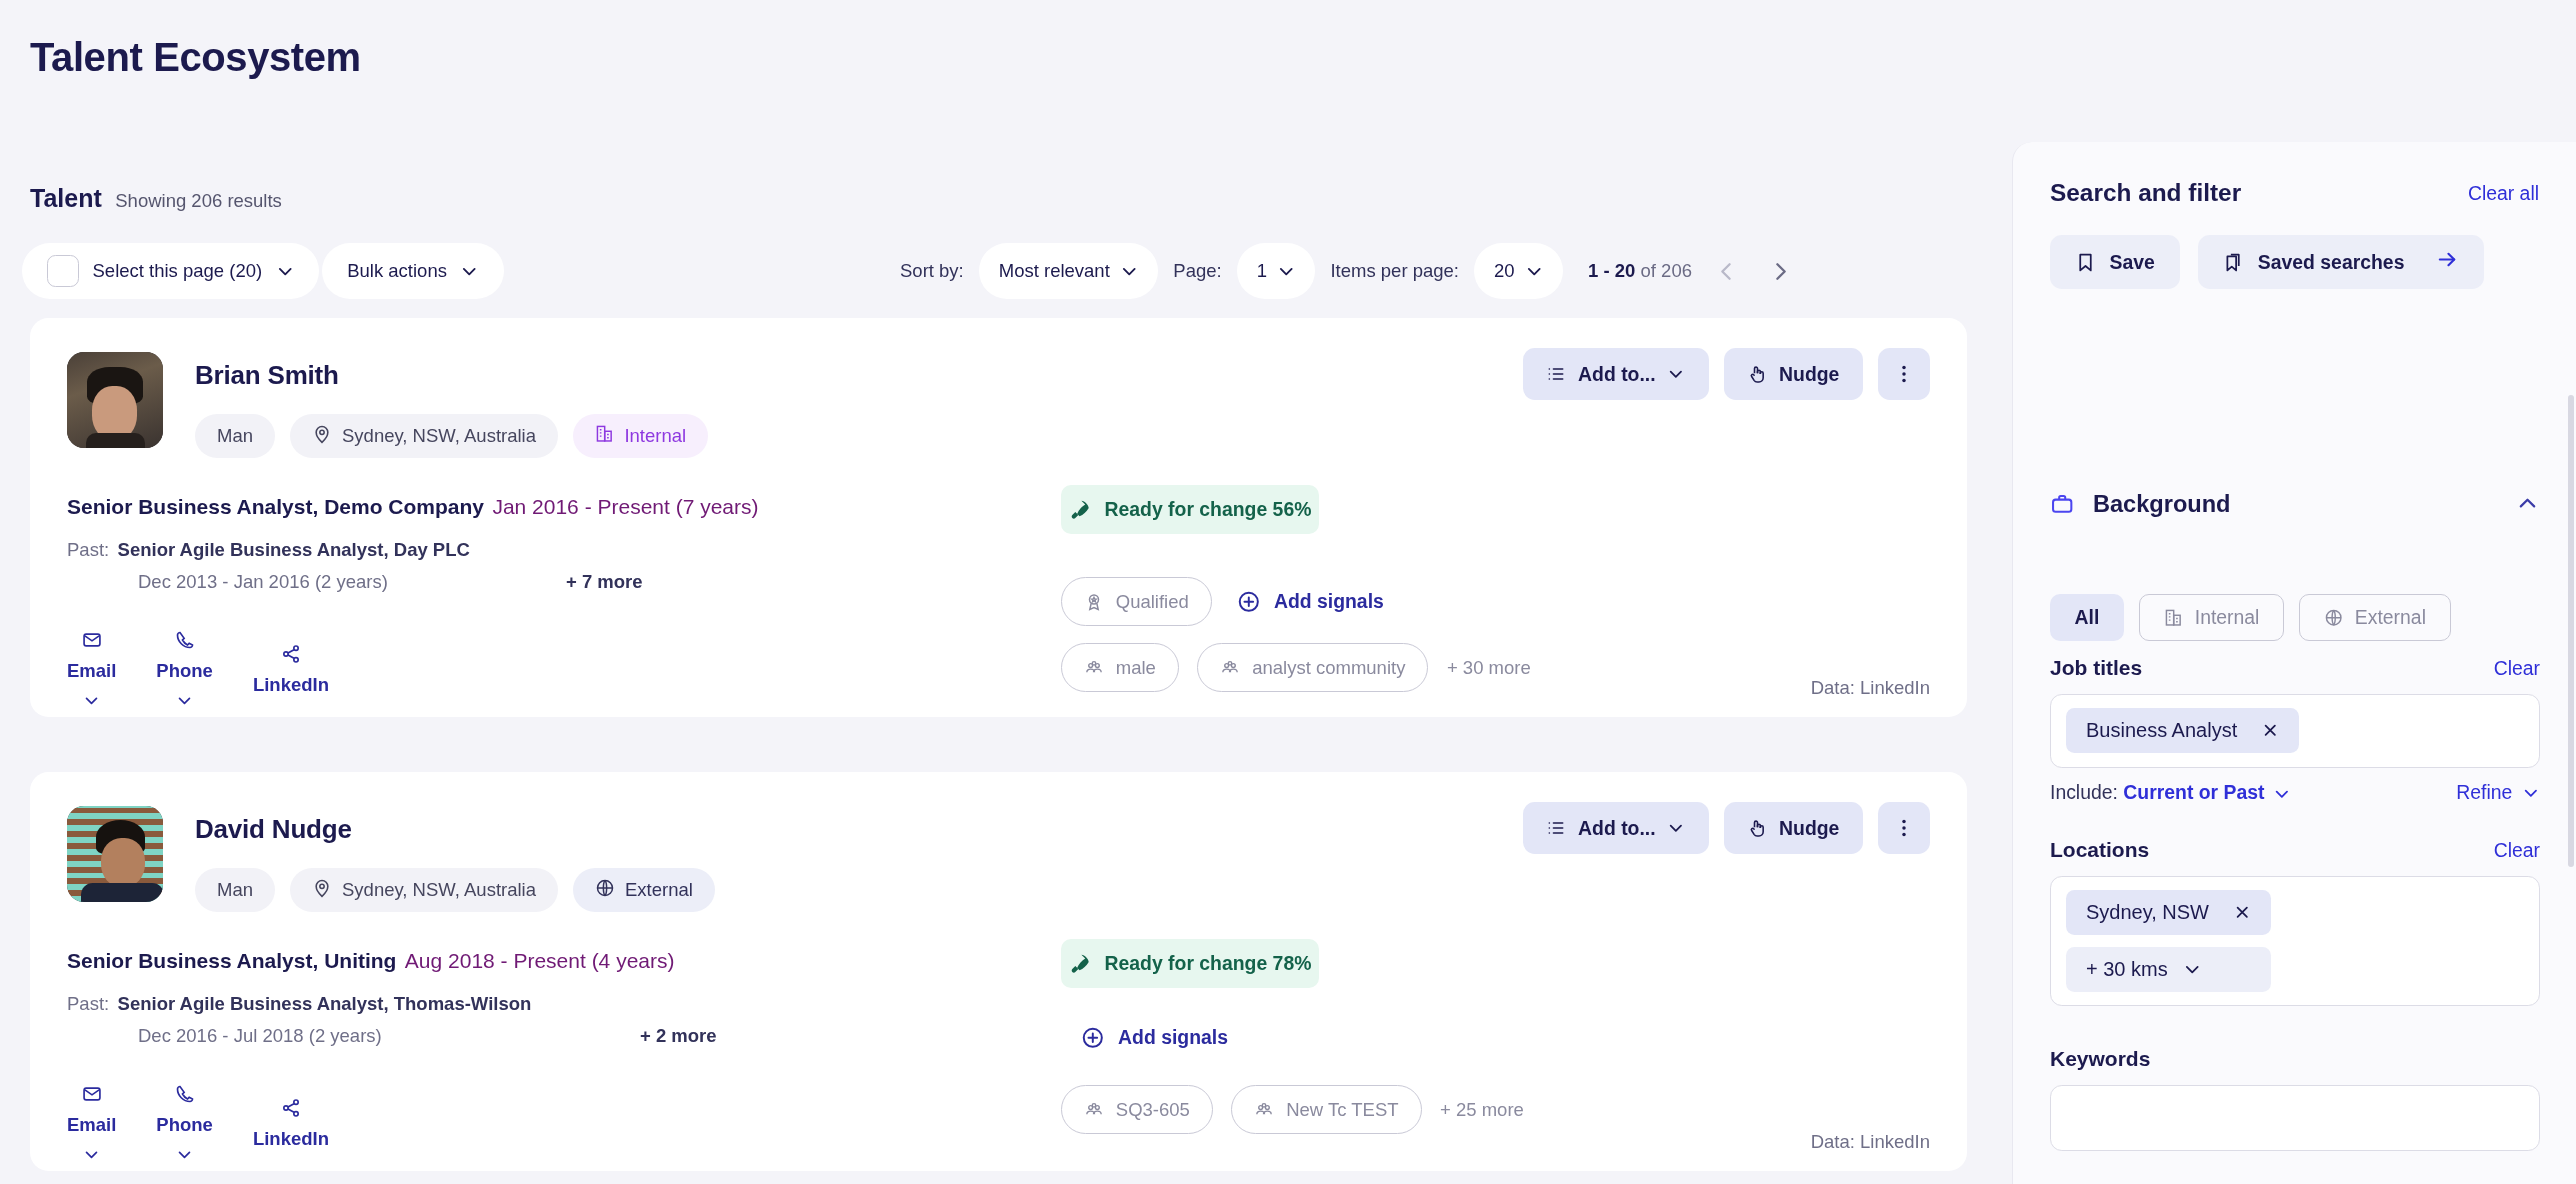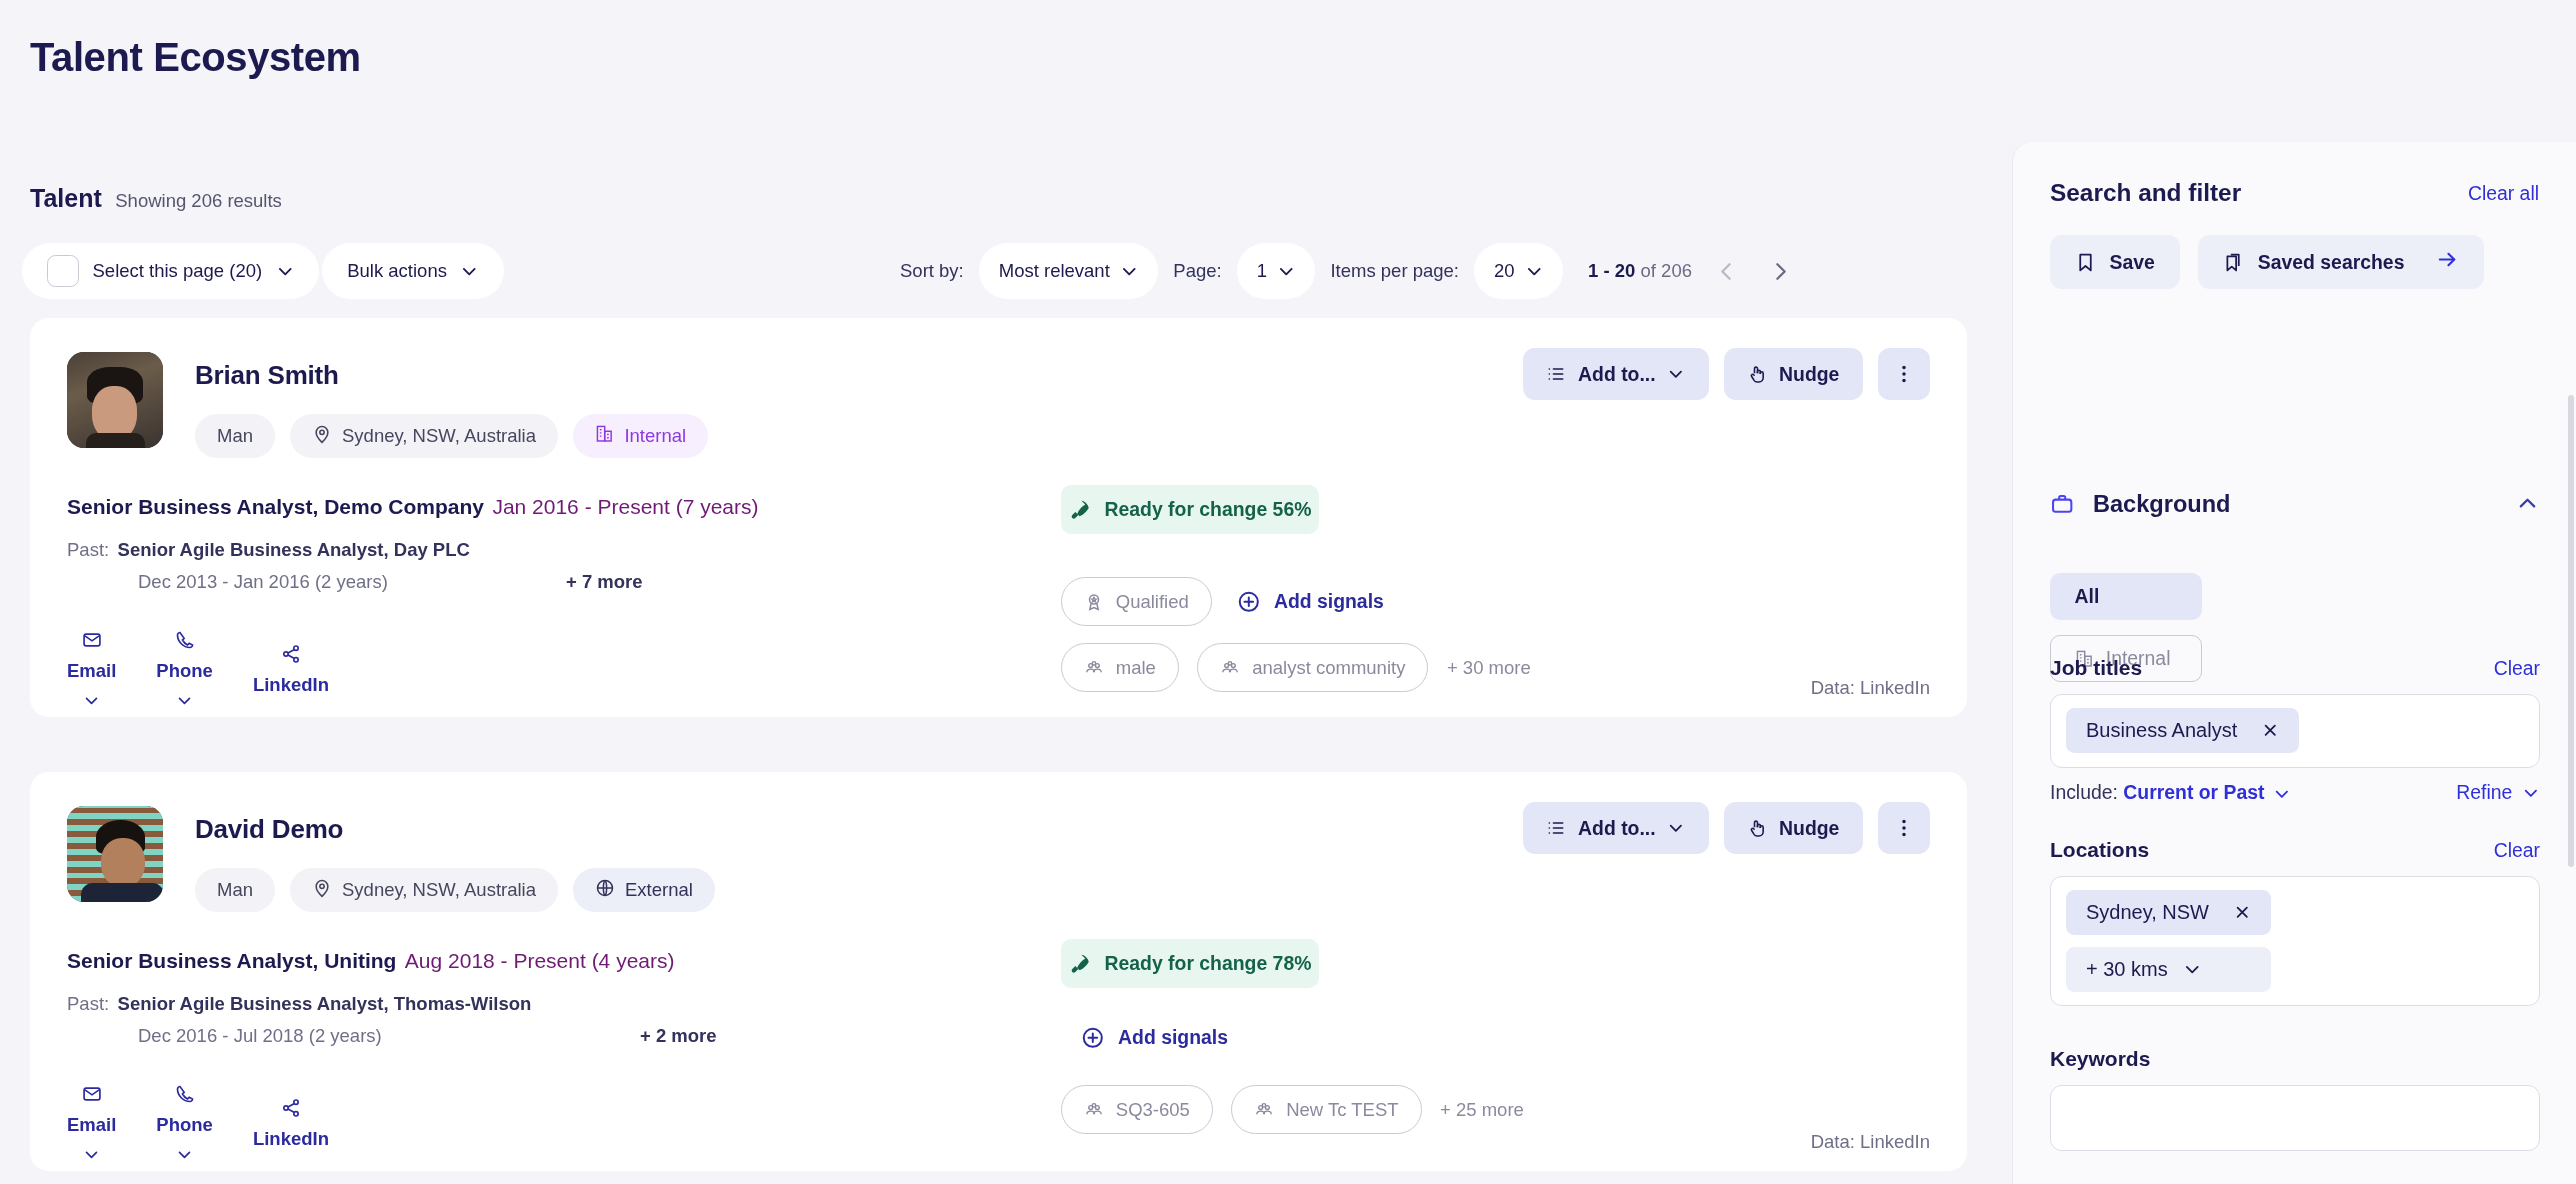--- a/index.html
+++ b/index.html
@@ -143,21 +143,21 @@
     height: 54px; padding: 0 25px; border-radius: 11.8px;
     background: #eceef8; color: #1c1a4e; font-size: 19.4px; font-weight: 700; white-space: nowrap;
   }
   .sb-btn .arrowr { margin-left: 18.5px; color: #2f2fd8; }
 
   .sec-head { position: absolute; left: 37px; right: 37px; top: 349px; display: flex; align-items: center; }
   .sec-head .ic { margin-right: 18.5px; color: #4b45f0; display: flex; }
   .sec-head .nm { font-size: 23.6px; font-weight: 700; color: #1c1a4e; }
   .sec-head .caret { margin-left: auto; color: #3b3ba8; }
 
-  .seg { position: absolute; left: 37px; top: 431px; display: flex; gap: 15px; flex-direction: column; }
+  .seg { position: absolute; left: 37px; top: 452px; display: flex; gap: 15px; }
   .segbtn {
     display: flex; align-items: center; gap: 11.8px;
     height: 47px; padding: 0 23.6px; border-radius: 10px;
     font-size: 19.4px; white-space: nowrap;
     border: 1.7px solid transparent; color: #8a8a9e;
   }
   .segbtn.active { background: #e3e6f7; color: #1c1a4e; font-weight: 600; border-color: transparent; }
   .segbtn.idle { border-color: #c9c9d6; }
 
   .fgroup { position: absolute; left: 37px; width: 490px; }
@@ -406,21 +406,21 @@
     <div class="datasrc">Data: LinkedIn</div>
   </div>
 
   <div class="card" id="card-1">
     <div class="avatar">
       <div class="skin" style="background:repeating-linear-gradient(0deg,#7fd4c4 0px,#7fd4c4 5.9px,#8a5a3c 5.9px,#8a5a3c 11.8px);"></div>
       <div style="position:absolute;left:29px;top:13.5px;width:49px;height:34px;background:#16120f;border-radius:50% 50% 18% 18%;"></div>
       <div style="position:absolute;left:34px;top:32px;width:44px;height:49px;background:#b3805e;border-radius:46%;"></div>
       <div style="position:absolute;left:13.5px;top:77px;width:83px;height:22px;background:#1d2437;border-radius:11.8px 11.8px 0 0;"></div>
     </div>
-    <div class="cand-name">David Demo</div>
+    <div class="cand-name">David Nudge</div>
     <div class="chiprow">
       <span class="chip">Man</span>
       <span class="chip">
         <span>
           <svg viewBox="0 0 24 24" width="20" height="20" fill="none" stroke="#46465e" stroke-width="1.9">
               <path d="M12 22s7-6.2 7-12a7 7 0 10-14 0c0 5.8 7 12 7 12z"></path>
               <circle cx="12" cy="10" r="2.6"></circle>
             </svg>
         </span>
         <span>Sydney, NSW, Australia</span>

